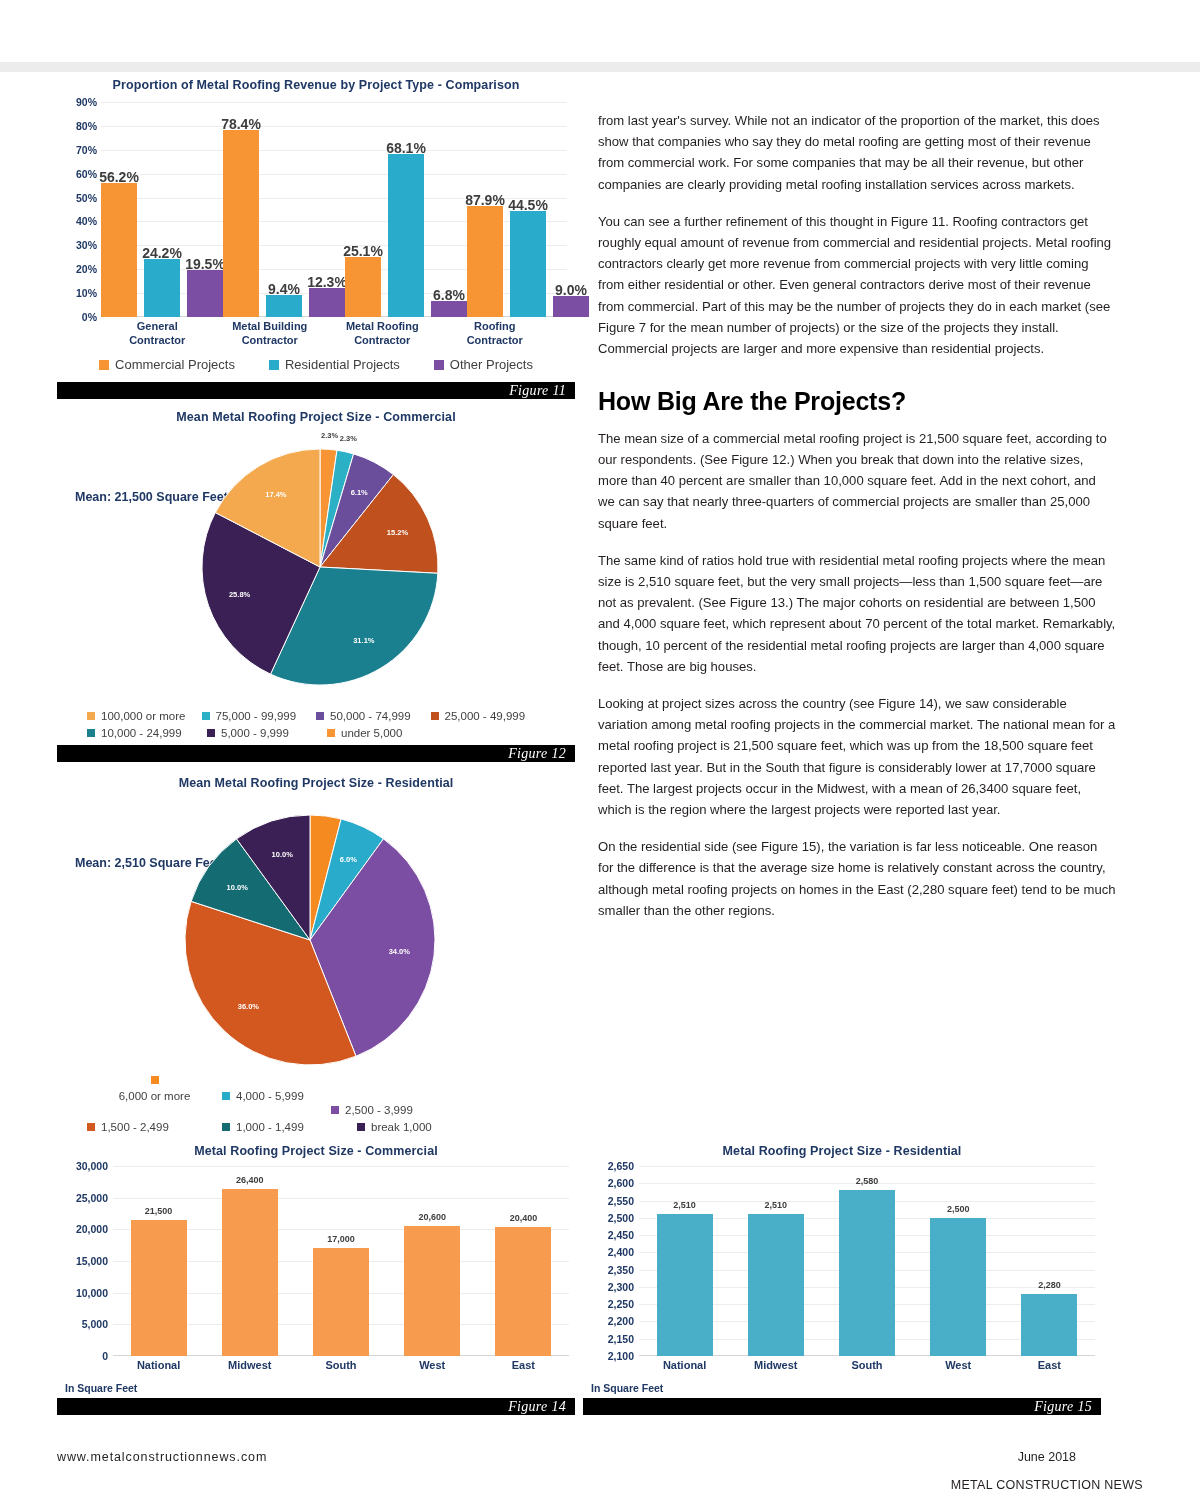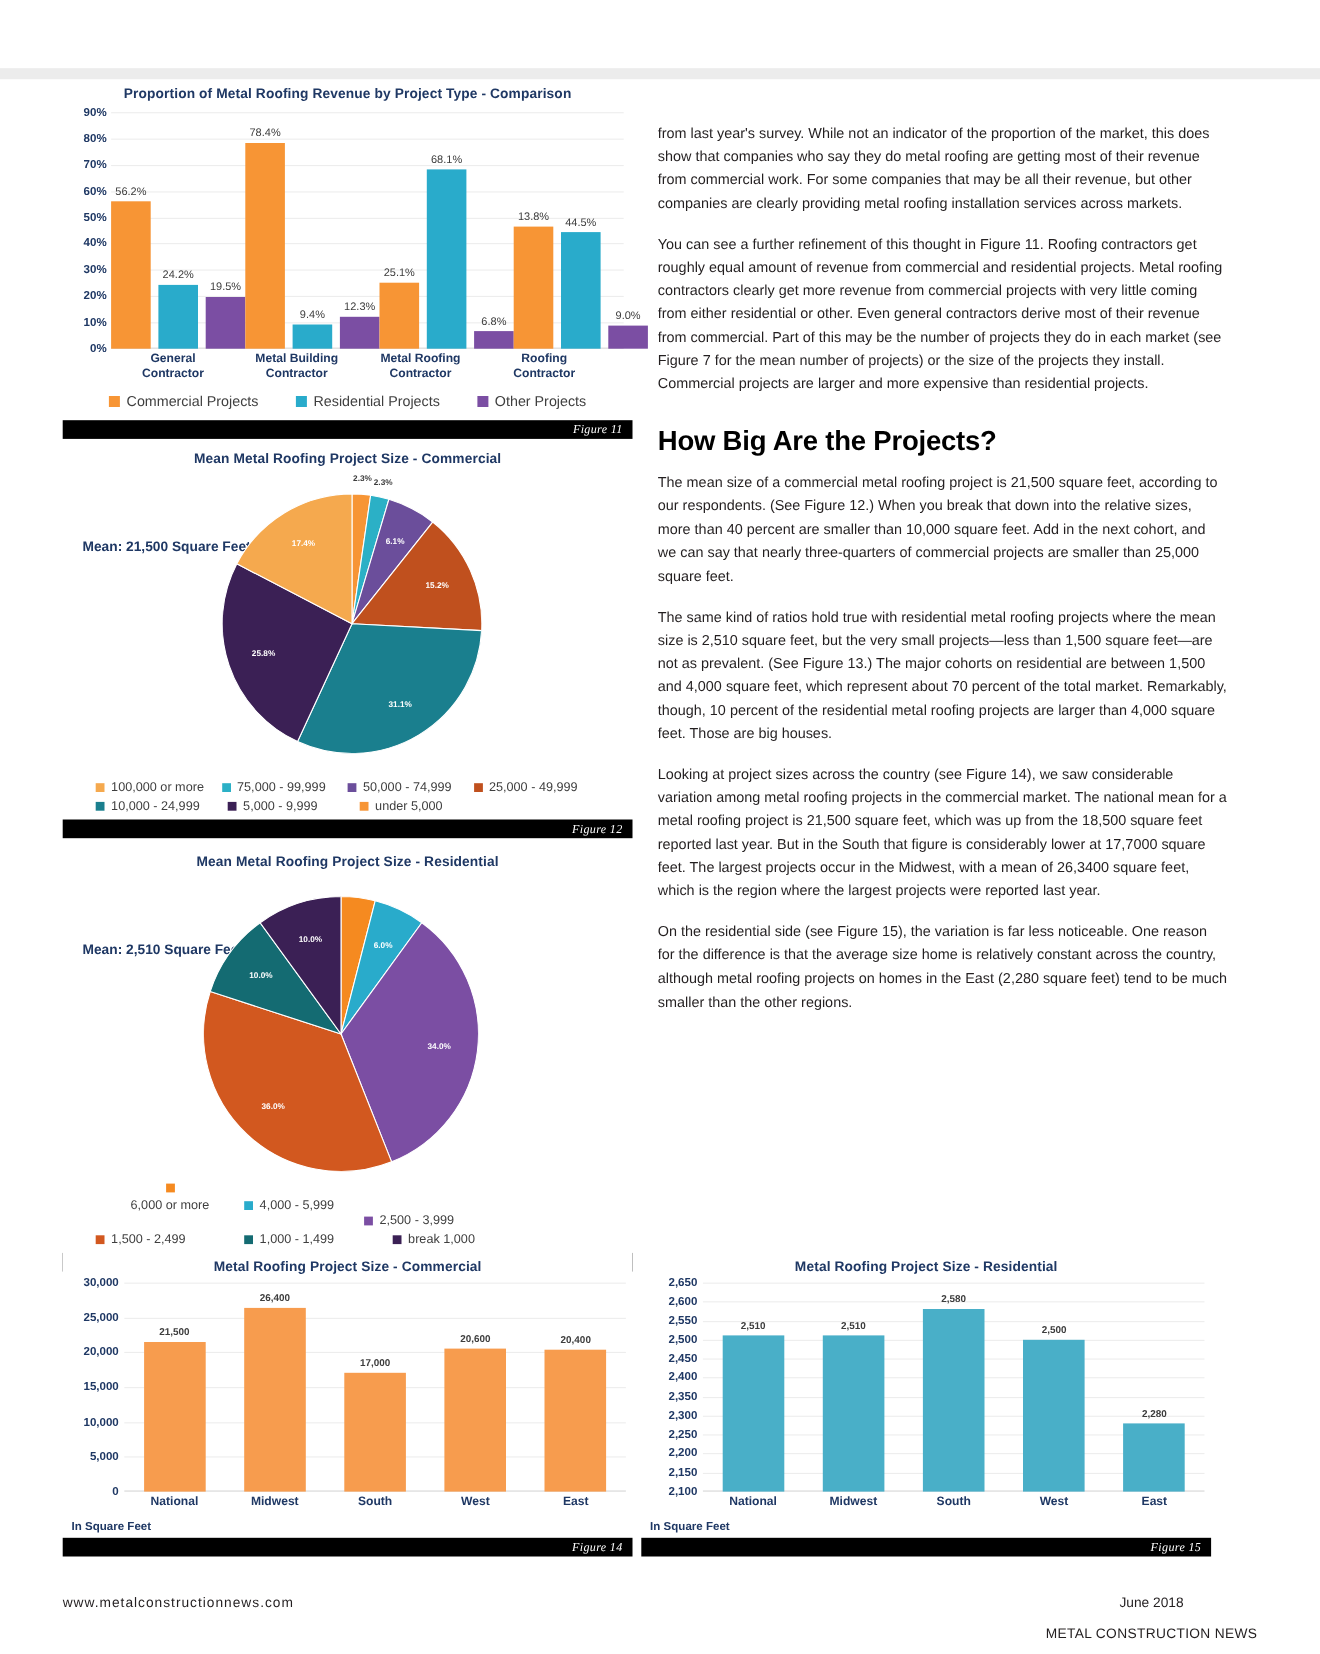--- a/index.html
+++ b/index.html
@@ -20,21 +20,21 @@
 
   
   .figure { position:absolute; background:#fff; }
   .fig-caption-bar {
     background:#000; height:17px; width:100%;
     display:flex; align-items:center; justify-content:flex-end;
     padding-right:9px;
   }
   .fig-caption-bar span {
     color:#fff; font-family:"Liberation Serif", serif;
-    font-style:italic; font-size:11px; letter-spacing:.3px;
+    font-style:italic; font-size:14px; letter-spacing:.3px;
   }
   .chart-title {
     text-align:center; color:#1F3864; font-weight:bold;
     font-size:12.5px; letter-spacing:.1px;
   }
 
   
   #fig11 { left:57px; top:78px; width:518px; height:312px; }
   #fig11 .plot { position:relative; height:215px; margin:10px 0 0 0; }
   .axis-labels {
@@ -48,21 +48,21 @@
     position:absolute; left:44px; right:8px; top:0; bottom:0;
     border-bottom:1px solid #d6d6d6;
   }
   .gridline { position:absolute; left:0; right:0; height:1px; background:#ededed; }
   .groups { position:absolute; left:44px; right:8px; top:0; bottom:0; display:flex; }
   .group { flex:1; position:relative; display:flex; align-items:flex-end;
            justify-content:center; gap:7px; }
   .gbar { position:relative; width:36px; }
   .gbar .val {
     position:absolute; left:50%; transform:translateX(-50%);
-    top:-14px; font-size:10px; font-weight:normal; color:#3d3d3d; white-space:nowrap;
+    top:-14px; font-size:14px; font-weight:bold; color:#3d3d3d; white-space:nowrap;
   }
   .xcats { position:absolute; left:44px; right:24px; top:218px; display:flex; }
   .xcat { flex:1; text-align:center; font-size:11px; font-weight:bold;
           color:#1F3864; line-height:1.25; }
   .legend-row {
     display:flex; justify-content:center; gap:34px; margin-top:40px;
   }
   .legend-item { display:flex; align-items:center; gap:6px;
                  font-size:13px; color:#3f3f3f; }
   .swatch { width:10px; height:10px; display:inline-block; }
@@ -198,21 +198,21 @@
             </div>
             <div class="gbar" style="height: 162.683px; background: rgb(41, 171, 203);">
               <span class="val">68.1%</span>
             </div>
             <div class="gbar" style="height: 16.2444px; background: rgb(123, 78, 163);">
               <span class="val">6.8%</span>
             </div>
           </div>
           <div class="group">
             <div class="gbar" style="height: 111.083px; background: rgb(247, 149, 53);">
-              <span class="val">13.8%</span>
+              <span class="val">87.9%</span>
             </div>
             <div class="gbar" style="height: 106.306px; background: rgb(41, 171, 203);">
               <span class="val">44.5%</span>
             </div>
             <div class="gbar" style="height: 21.5px; background: rgb(123, 78, 163);">
               <span class="val">9.0%</span>
             </div>
           </div>
         </div>
       <div class="xcats" id="f11-xcats">

